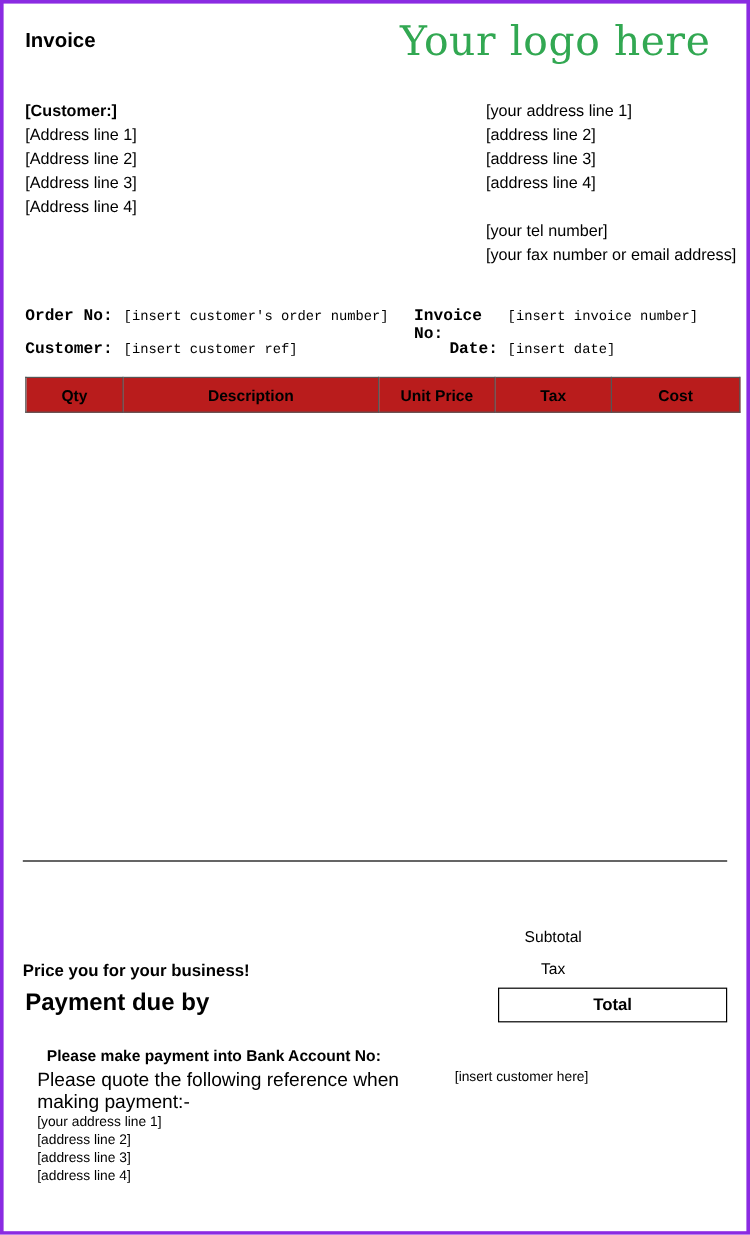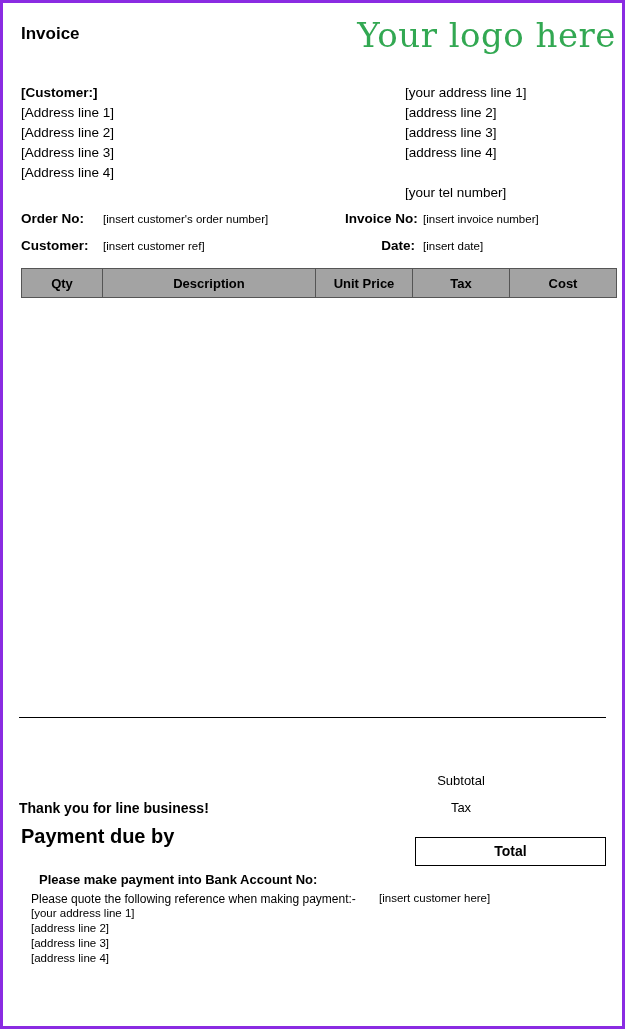--- a/index.html
+++ b/index.html
@@ -18,21 +18,21 @@
     background: #ffffff;
     border: 3px solid #8a2be2;
     overflow: hidden;
   }
   .inner {
     position: absolute;
     left: 0;
     top: 0;
     right: 0;
     bottom: 0;
-    padding: 12px 0 0 18px;
+    padding: 12px 24px 0 18px;
     box-sizing: border-box;
   }
 
   
   .header {
     display: flex;
     align-items: flex-start;
     justify-content: space-between;
     height: 46px;
   }
@@ -73,21 +73,22 @@
   }
   .addr-left .cust-label {
     font-weight: bold;
   }
   .spacer-line {
     height: 20px;
   }
 
   
   .meta {
-    margin-top: 8px;
+    margin-top: 34px;
+    font-family: Liberation Mono, monospace;
   }
   .meta-row {
     display: flex;
     align-items: baseline;
     margin-bottom: 9px;
     height: 18px;
   }
   .meta-label {
     font-size: 13.5px;
     font-weight: bold;
@@ -107,21 +108,21 @@
   .m-date-value { flex: 1; }
 
   
   .items {
     margin-top: 12px;
     border-collapse: collapse;
     width: 590px;
     table-layout: fixed;
   }
   .items th {
-    background: #a3a3a3;
+    background: #b91c1c;
     border: 1px solid #555;
     font-size: 13px;
     font-weight: bold;
     color: #000;
     height: 28px;
     text-align: center;
     padding: 0;
   }
   .col-qty { width: 80px; }
   .col-desc { width: 212px; }
@@ -160,21 +161,21 @@
     color: #000;
     width: 92px;
     flex: 0 0 92px;
     text-align: center;
   }
   .tot-blank {
     flex: 1;
   }
   .total-box-row {
     display: flex;
-    margin-top: 16px;
+    margin-top: 2px;
   }
   .total-box-spacer {
     width: 396px;
     flex: 0 0 396px;
   }
   .total-box {
     flex: 1;
     border: 1.5px solid #000;
     height: 27px;
     line-height: 27px;
@@ -202,21 +203,21 @@
     font-weight: bold;
     color: #000;
     margin-bottom: 5px;
     margin-left: 18px;
   }
   .quote-row {
     display: flex;
     padding-left: 10px;
   }
   .quote-text {
-    font-size: 12px;
+    font-size: 16px;
     color: #000;
     width: 348px;
     flex: 0 0 348px;
   }
   .quote-ref {
     font-size: 11.5px;
     color: #000;
   }
   .check-line {
     font-size: 13px;
@@ -253,20 +254,21 @@
         <div class="line">[Address line 3]</div>
         <div class="line">[Address line 4]</div>
       </div>
       <div class="addr-right">
         <div class="line">[your address line 1]</div>
         <div class="line">[address line 2]</div>
         <div class="line">[address line 3]</div>
         <div class="line">[address line 4]</div>
         <div class="spacer-line"></div>
         <div class="line">[your tel number]</div>
+        <div class="line">[your fax number or email address]</div>
       </div>
     </div>
 
     <div class="meta">
       <div class="meta-row">
         <div class="meta-label m-order-label">Order No:</div>
         <div class="meta-value m-order-value">[insert customer's order number]</div>
         <div class="meta-label m-inv-label">Invoice No:</div>
         <div class="meta-value m-inv-value">[insert invoice number]</div>
       </div>
@@ -295,21 +297,21 @@
 
   <div class="rule"></div>
 
   <div class="totals">
     <div class="totals-row">
       <div class="thanks"></div>
       <div class="tot-label">Subtotal</div>
       <div class="tot-blank"></div>
     </div>
     <div class="totals-row">
-      <div class="thanks">Thank you for line business!</div>
+      <div class="thanks">Price you for your business!</div>
       <div class="tot-label">Tax</div>
       <div class="tot-blank"></div>
     </div>
     <div class="total-box-row">
       <div class="total-box-spacer"></div>
       <div class="total-box">Total</div>
     </div>
   </div>
 
   <div class="footer">

